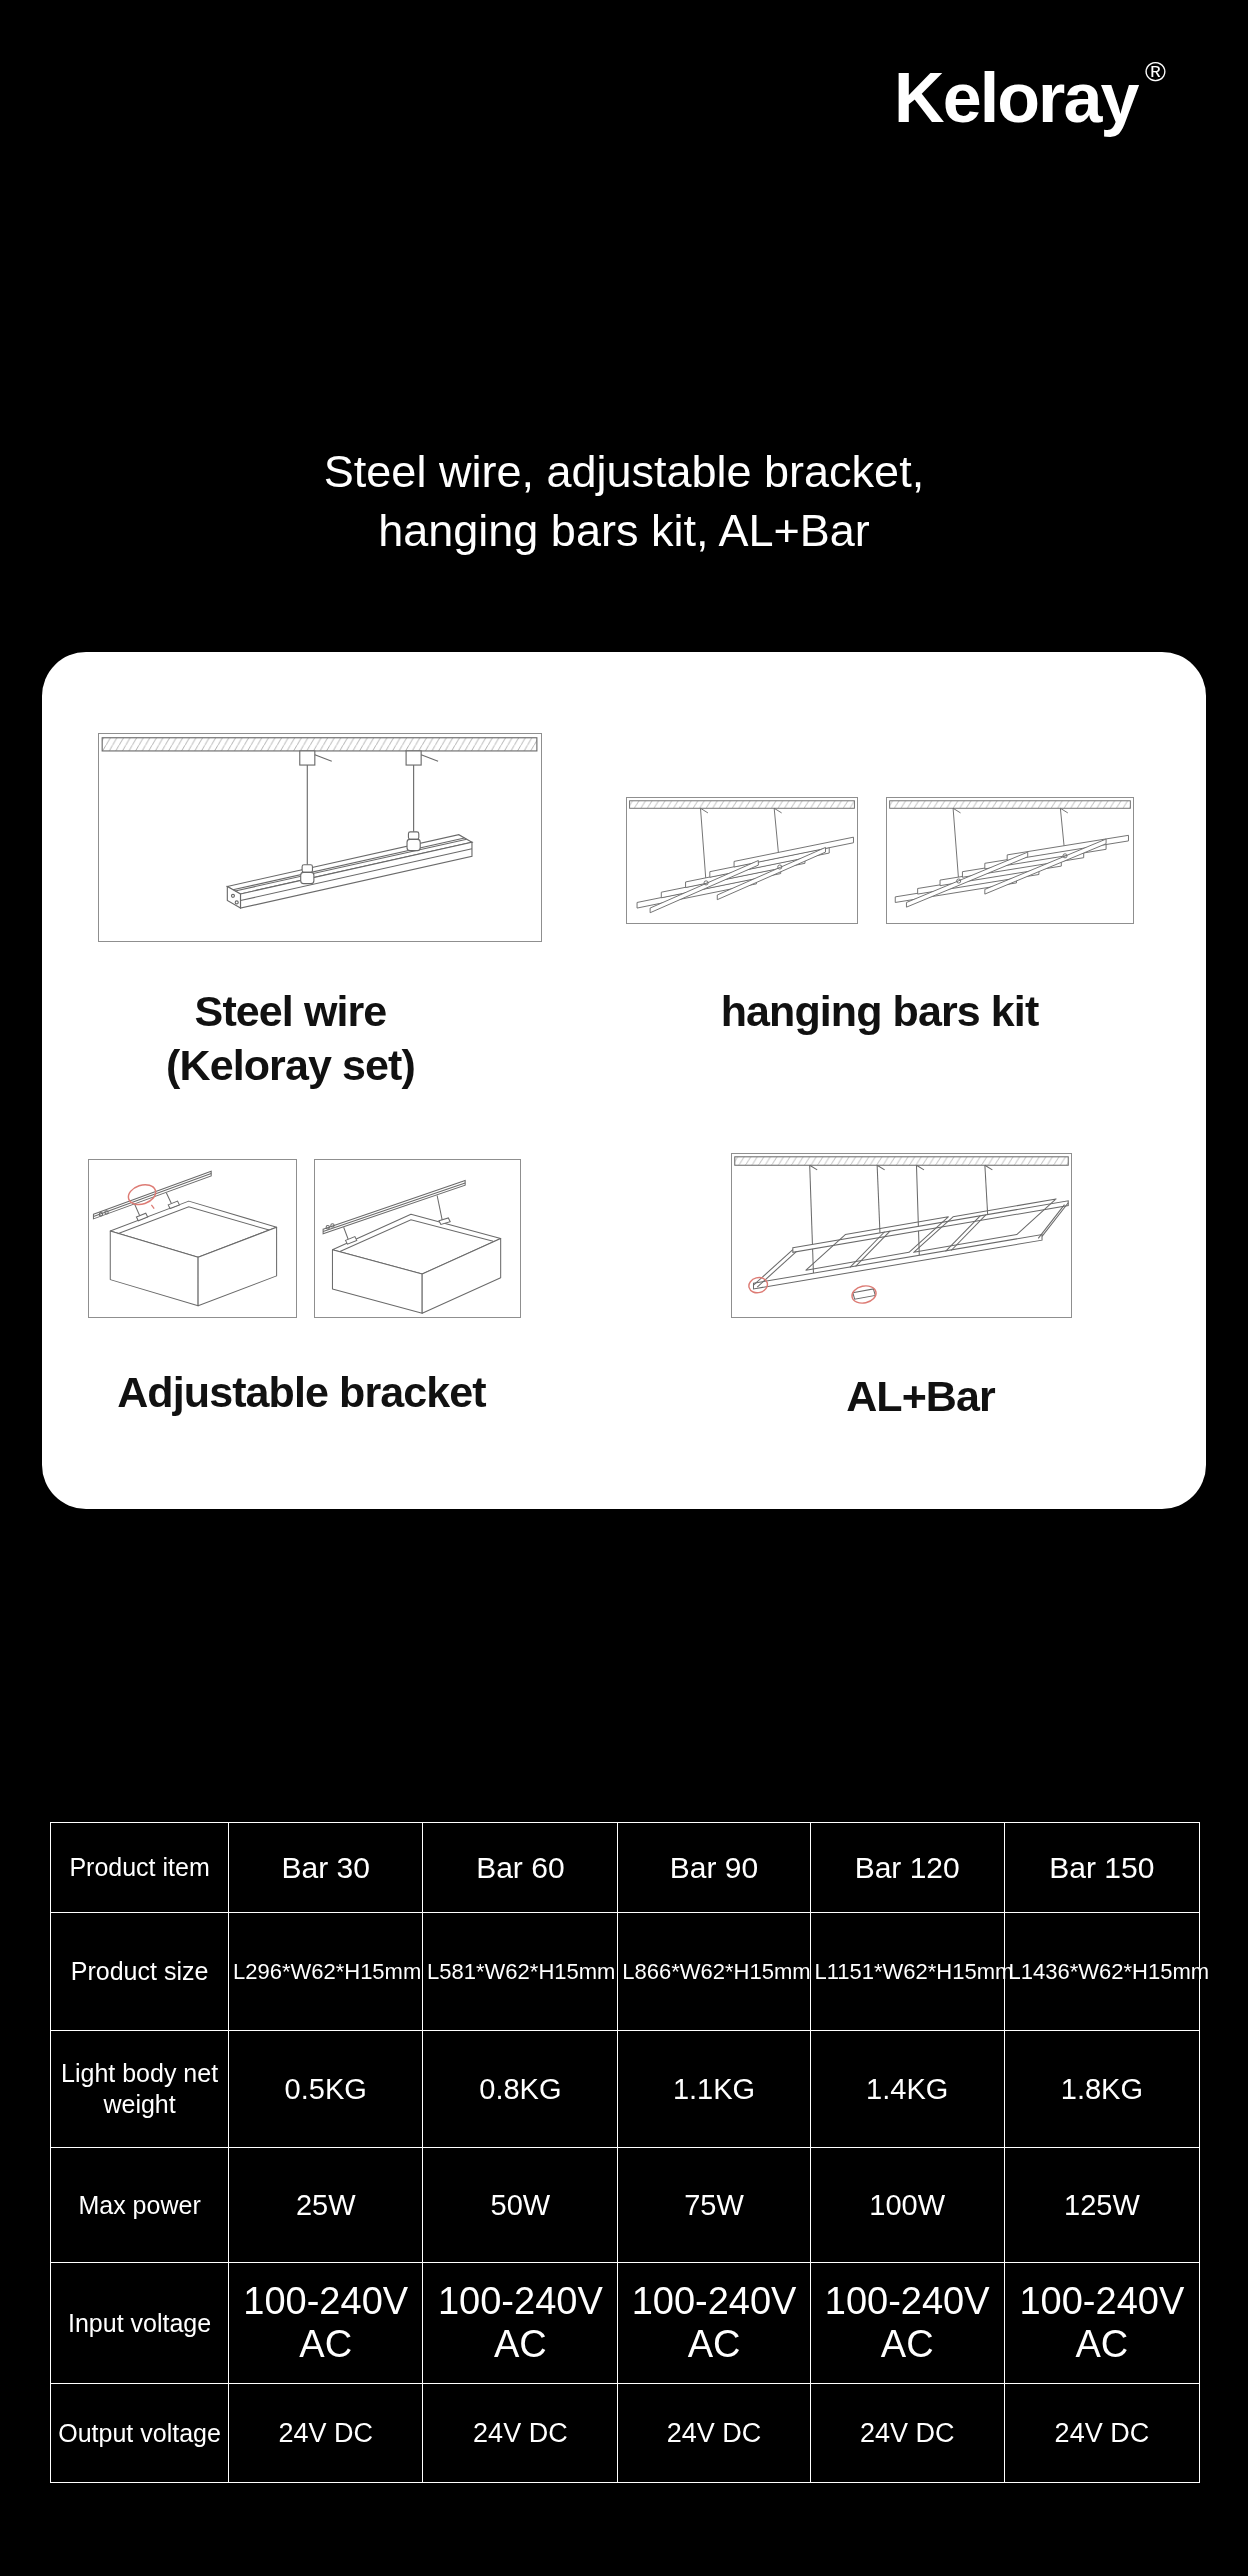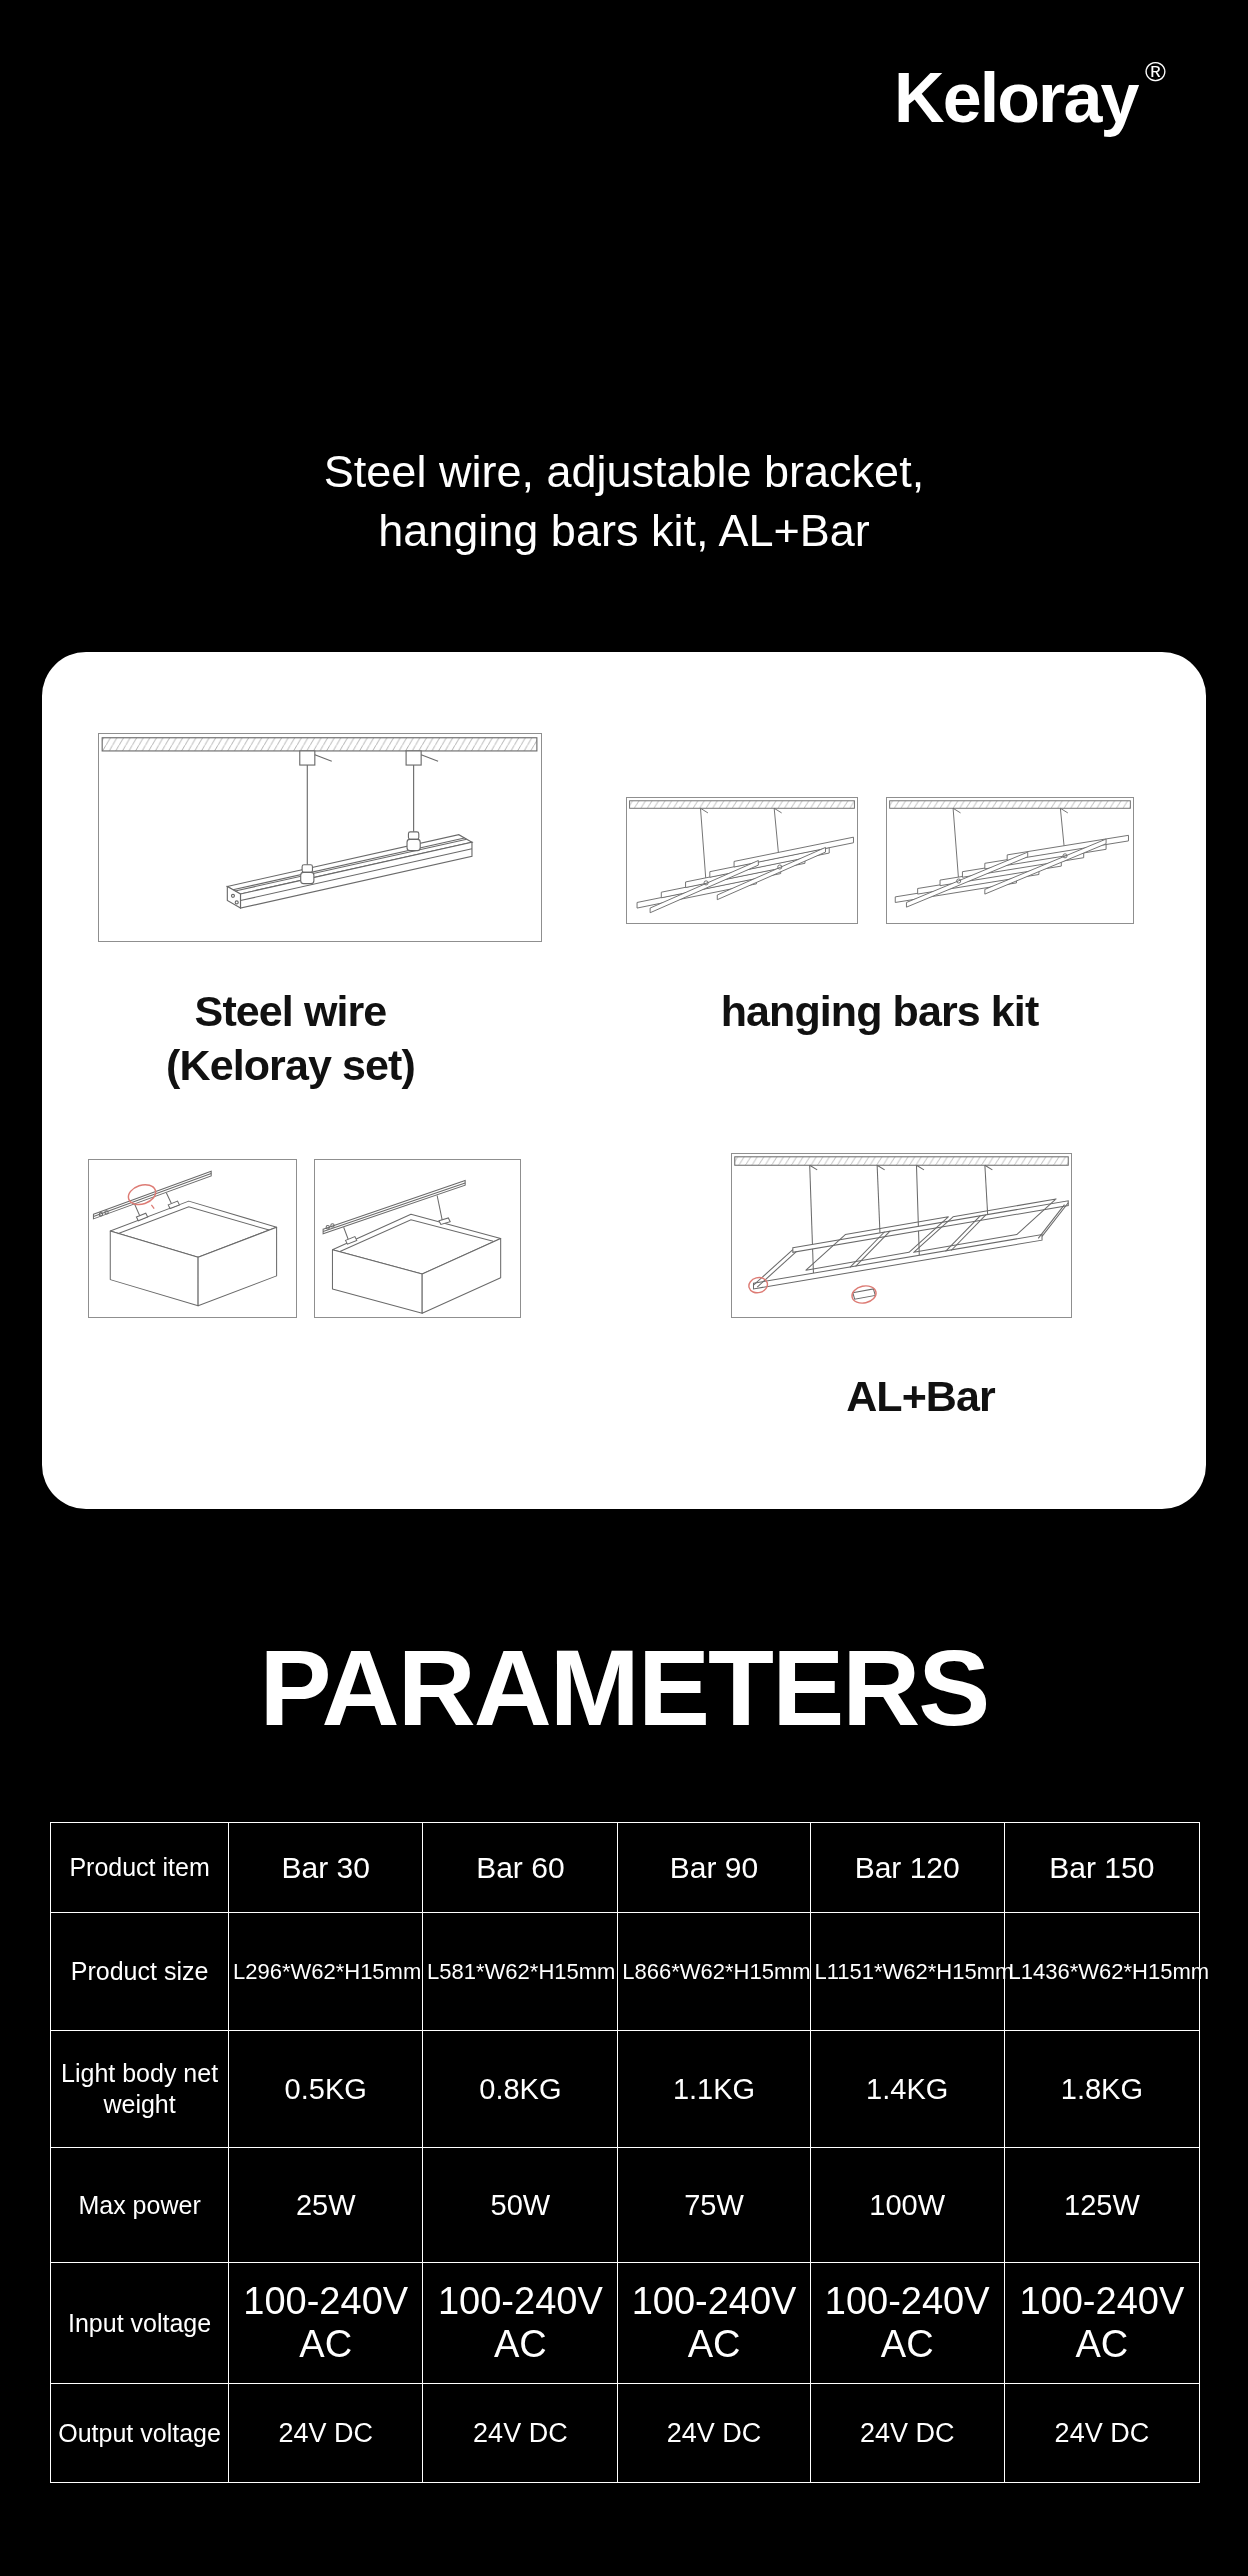--- a/index.html
+++ b/index.html
@@ -222,24 +222,24 @@
         <ellipse cx="27" cy="140" rx="10" ry="8" transform="rotate(-15 27 140)" stroke="#dd7b74" stroke-width="1.5"></ellipse>
         <ellipse cx="140" cy="150" rx="13" ry="9" transform="rotate(-12 140 150)" stroke="#dd7b74" stroke-width="1.5"></ellipse>
       </svg>
     </figure>
 
     <div class="card-label label-steel">
       <span>Steel wire</span><br>
       <span>(Keloray set)</span>
     </div>
     <div class="card-label label-bars">hanging bars kit</div>
+    <div class="card-label label-bracket">Adjustable bracket</div>
     <div class="card-label label-albar">AL+Bar</div>
   </div>
 
-  <div class="params-heading">PARAMETERS</div>
 
   <table class="params">
     <colgroup>
       <col style="width:178px">
         <col style="width:194px">
         <col style="width:195px">
       <col style="width:192px">
         <col style="width:194px">
         <col style="width:195px">
     </colgroup>

